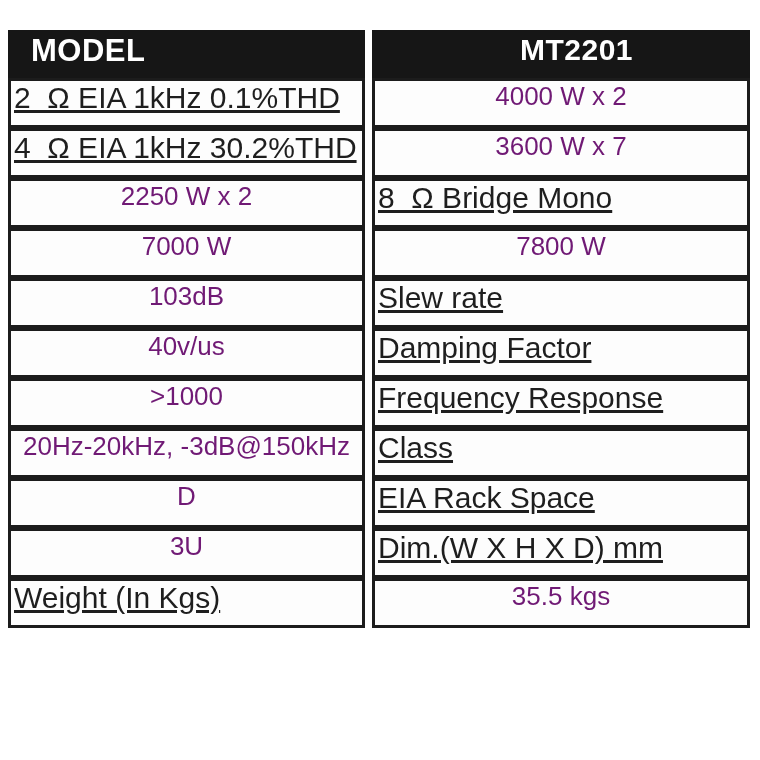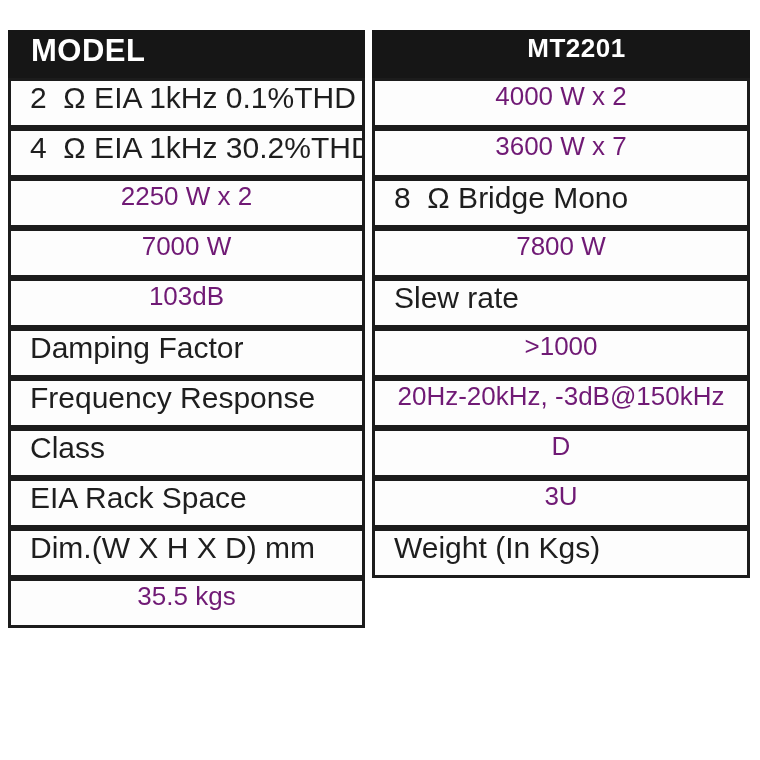--- a/index.html
+++ b/index.html
@@ -41,29 +41,30 @@
     color: #ffffff;
     font-weight: bold;
   }
   .hcell.label-col {
     padding-left: 20px;
     font-size: 31px;
     letter-spacing: 0.5px;
   }
   .hcell.value-col {
     justify-content: center;
-    font-size: 26px;
+    font-size: 30px;
     letter-spacing: 0.5px;
     padding-left: 31px;
   }
   .lcell {
-    padding-left: 19px;
+    padding-left: 3px;
     font-size: 30px;
     color: #1e1e1e;
     white-space: pre;
+    text-decoration: underline;
   }
   .vcell {
     justify-content: center;
     font-size: 26px;
     color: #701a75;
     white-space: pre;
   }
 </style>
 </head>
 <body>
@@ -106,20 +107,23 @@
     <span>7800 W</span>
   </div>
 
   <div class="cell vcell">
     <span>103dB</span>
   </div>
 
   <div class="cell lcell">
     <span>Slew rate</span>
   </div>
+  <div class="cell vcell">
+    <span>40v/us</span>
+  </div>
 
   <div class="cell lcell">
     <span>Damping Factor</span>
   </div>
   <div class="cell vcell">
     <span>&gt;1000</span>
   </div>
 
   <div class="cell lcell">
     <span>Frequency Response</span>

